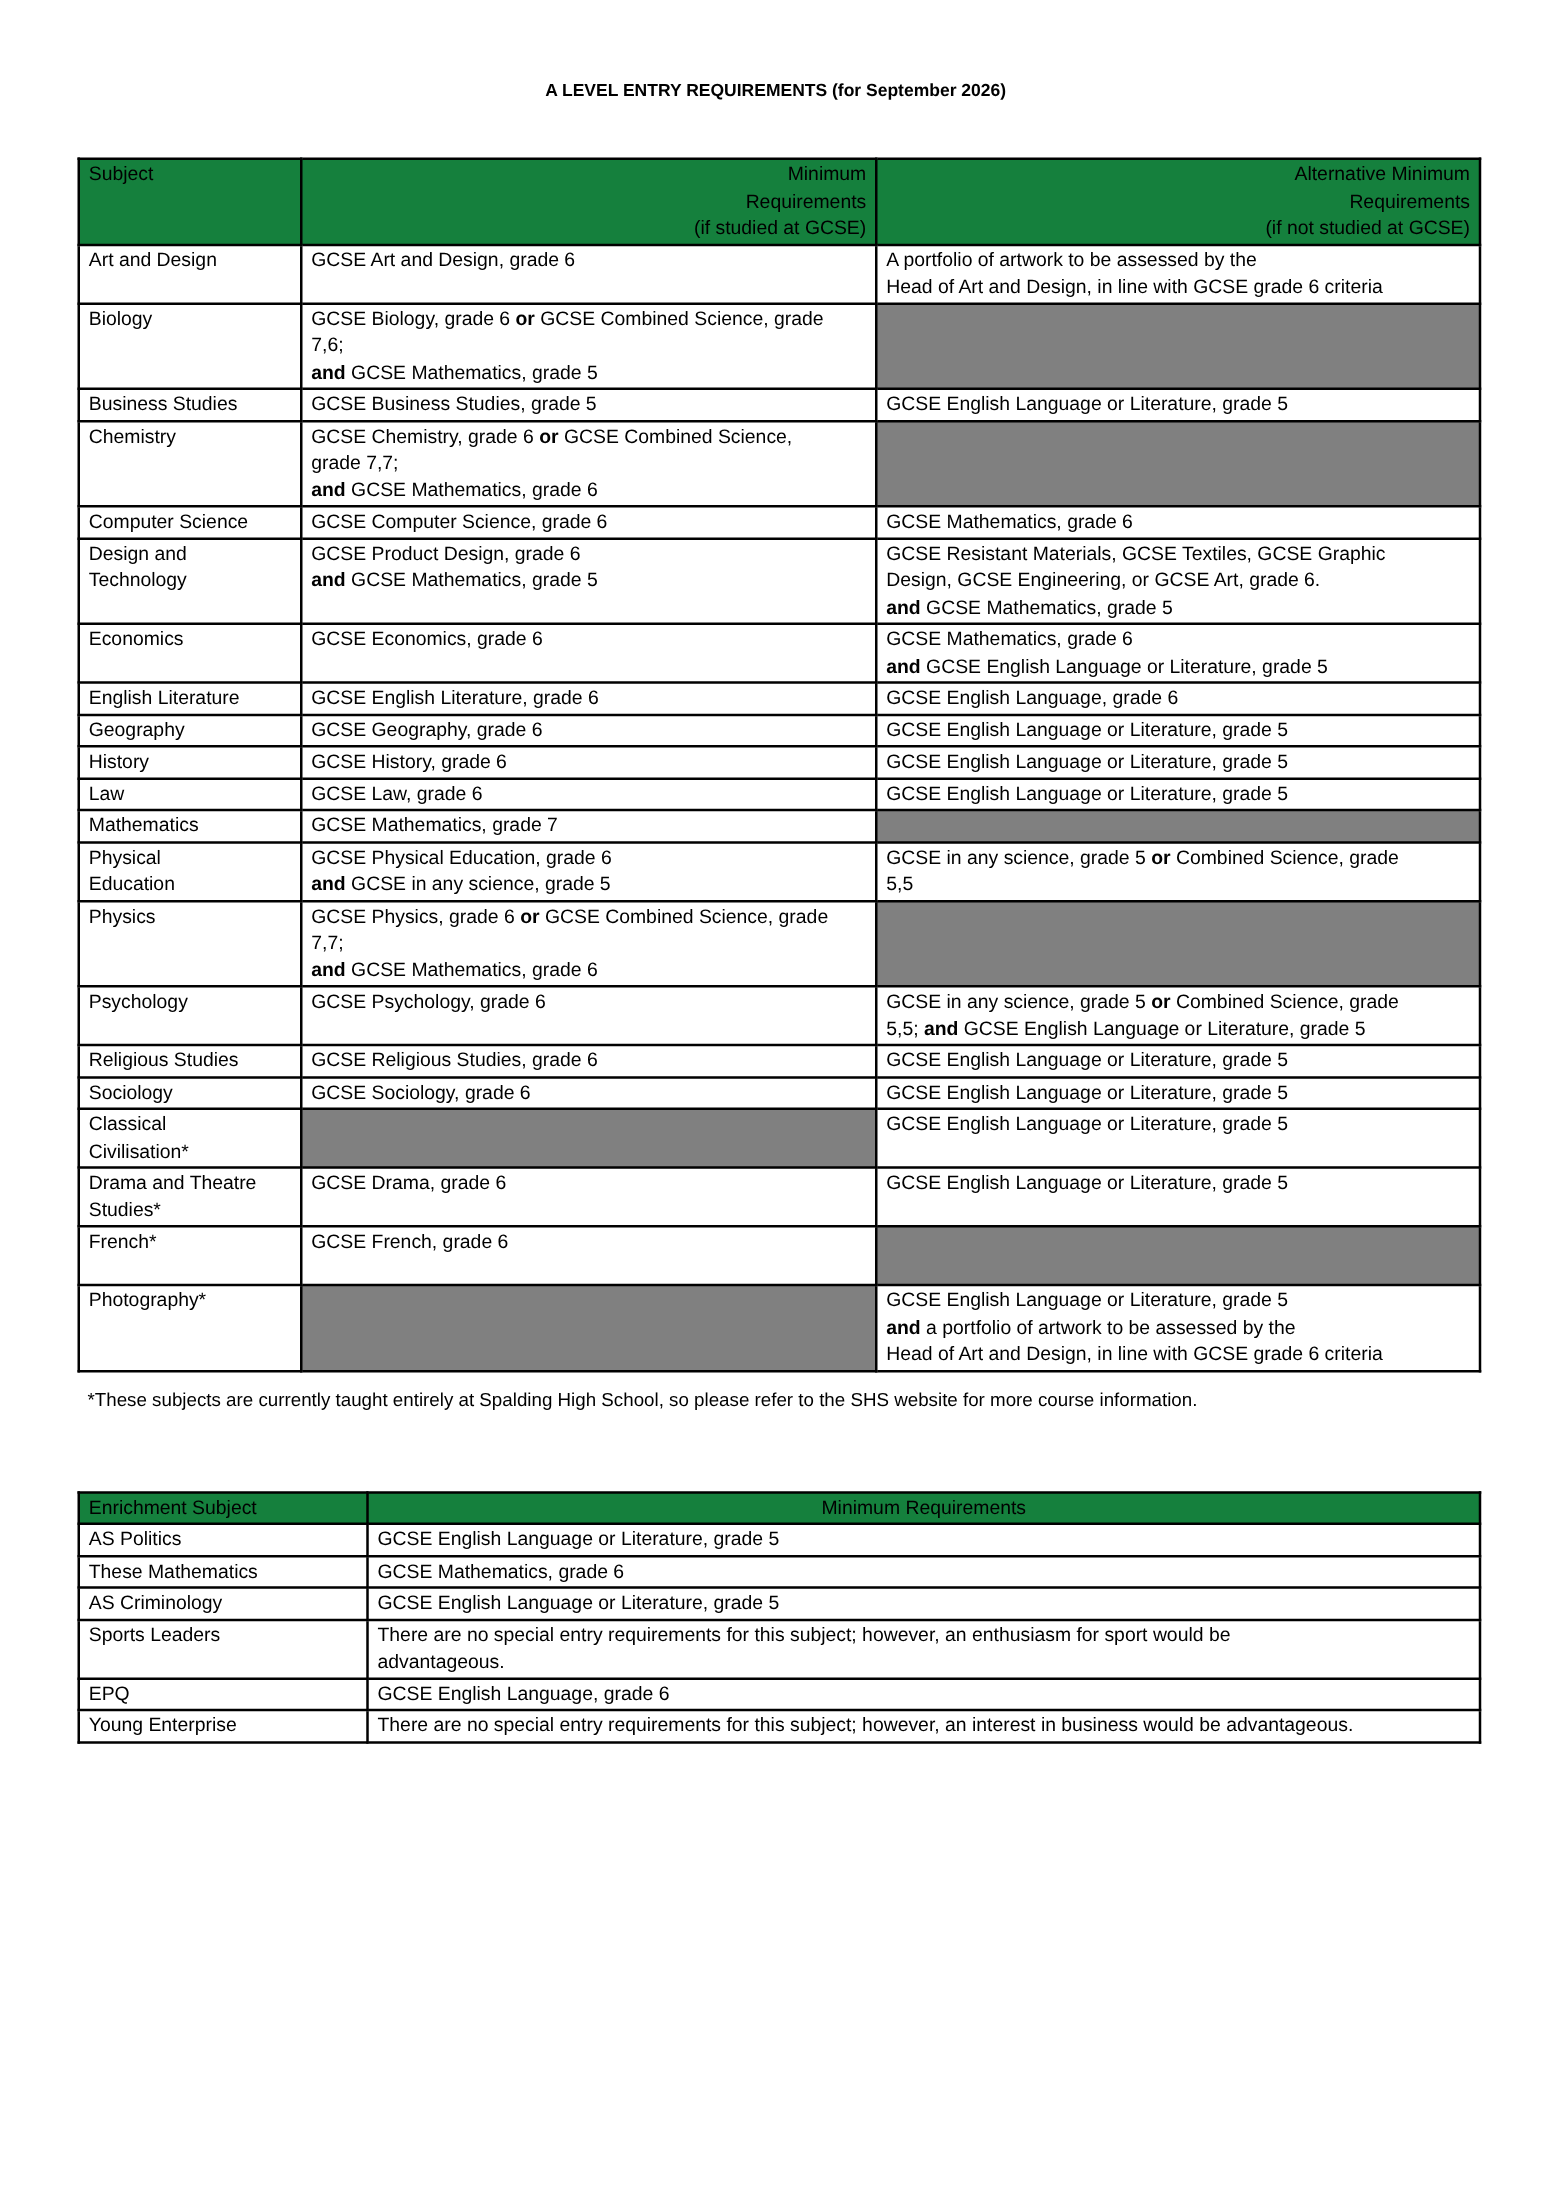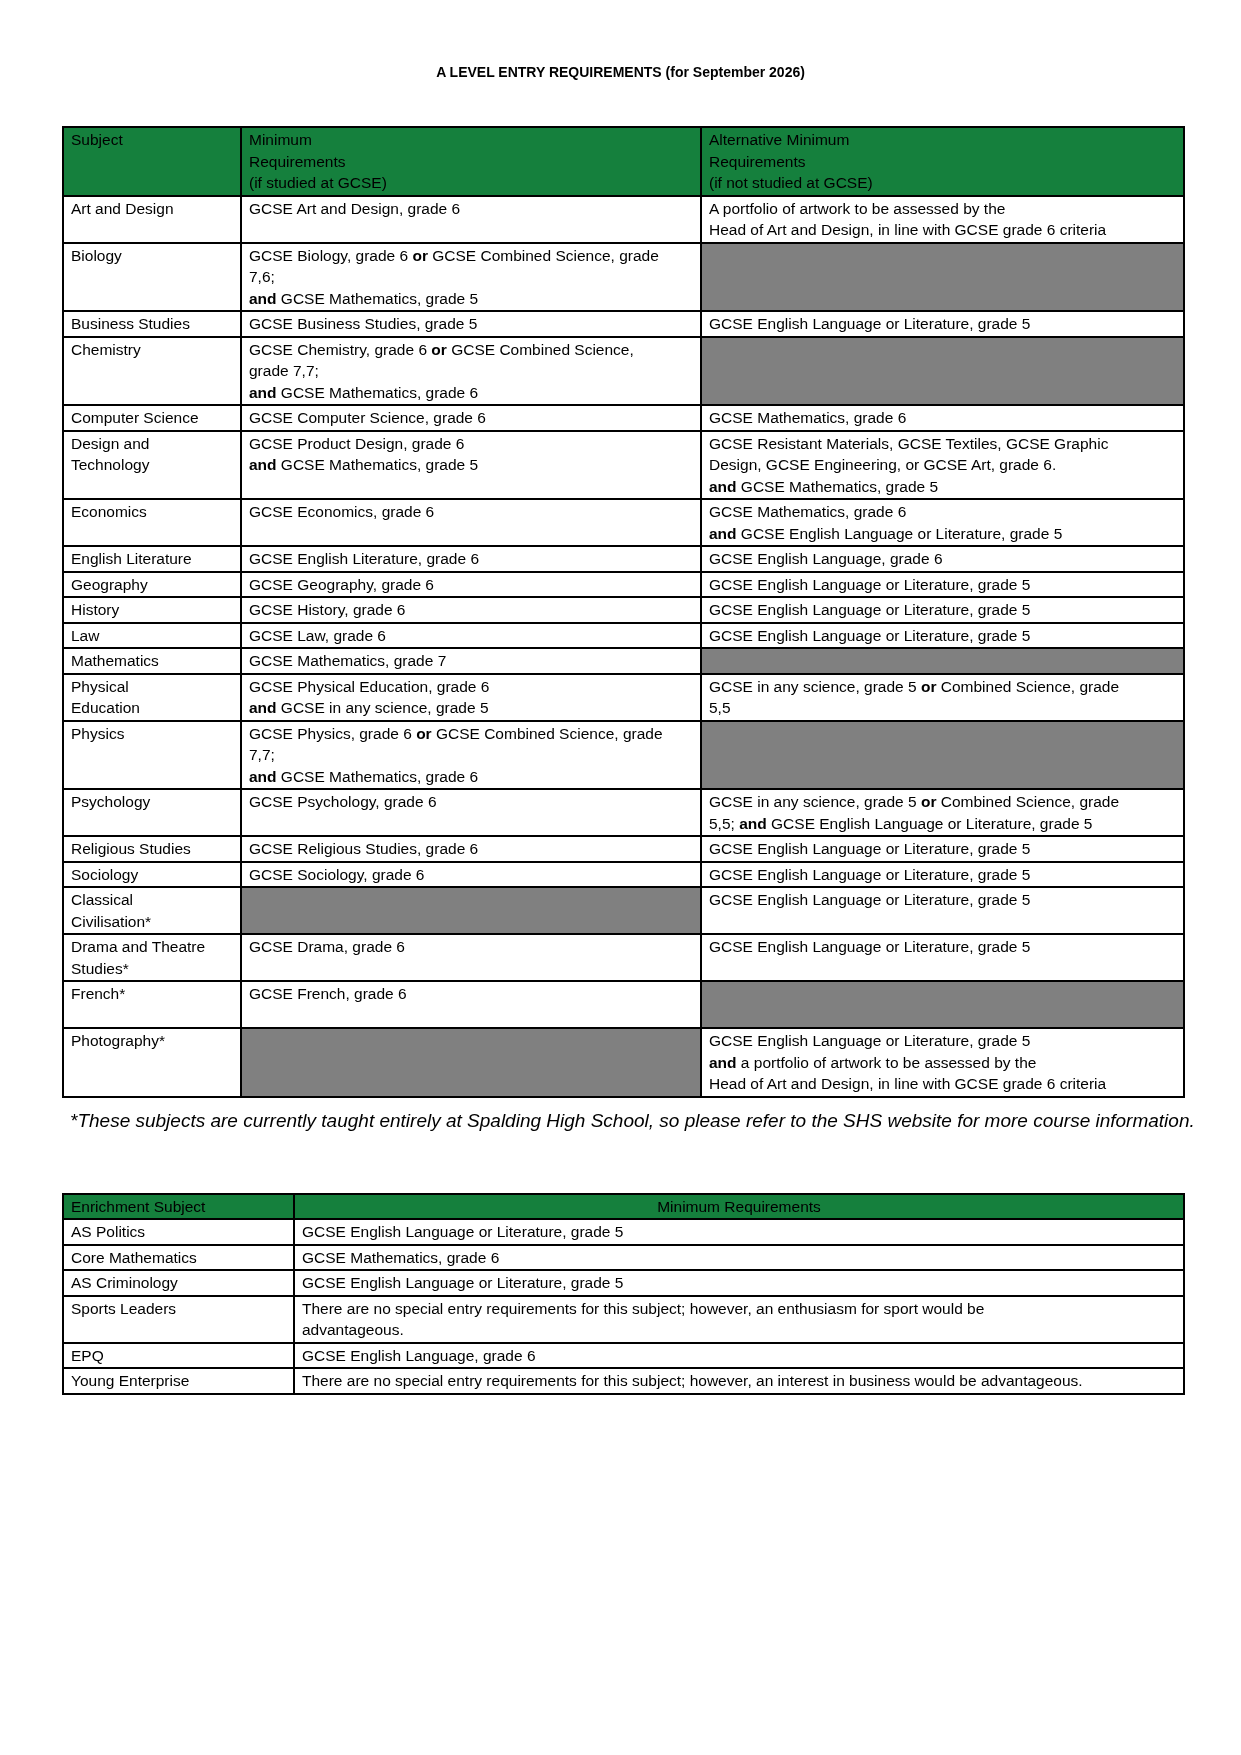--- a/index.html
+++ b/index.html
@@ -43,33 +43,32 @@
     text-align: left;
     font-weight: normal;
     word-wrap: break-word;
   }
   thead th {
     background: #15803d;
     font-weight: bold;
     border-bottom-width: 3px;
   }
   .main-table thead th.h-center {
-    text-align: left;
+    text-align: right;
   }
   td.subject {
     font-weight: normal;
   }
   td.shaded {
     background: #808080;
   }
   .footnote {
     margin: 12px 0 0 70px;
-    font-size: 19px;
+    font-size: 15px;
     line-height: 21px;
-    font-style: italic;
   }
   .enrichment-table {
     margin: 62px 0 0 62px;
     width: 1121px;
   }
   .enrichment-table thead th.h-center {
     text-align: center;
   }
   b { font-weight: bold; }
 </style>
@@ -214,21 +213,21 @@
         <th>Enrichment Subject</th>
         <th class="h-center">Minimum Requirements</th>
       </tr>
     </thead>
     <tbody id="enrichment-tbody">
         <tr>
           <td>AS Politics</td>
           <td>GCSE English Language or Literature, grade 5</td>
         </tr>
         <tr>
-          <td>Core Mathematics</td>
+          <td>These Mathematics</td>
           <td>GCSE Mathematics, grade 6</td>
         </tr>
         <tr>
           <td>AS Criminology</td>
           <td>GCSE English Language or Literature, grade 5</td>
         </tr>
         <tr>
           <td>Sports Leaders</td>
           <td>There are no special entry requirements for this subject; however, an enthusiasm for sport would be<br>advantageous.</td>
         </tr>

